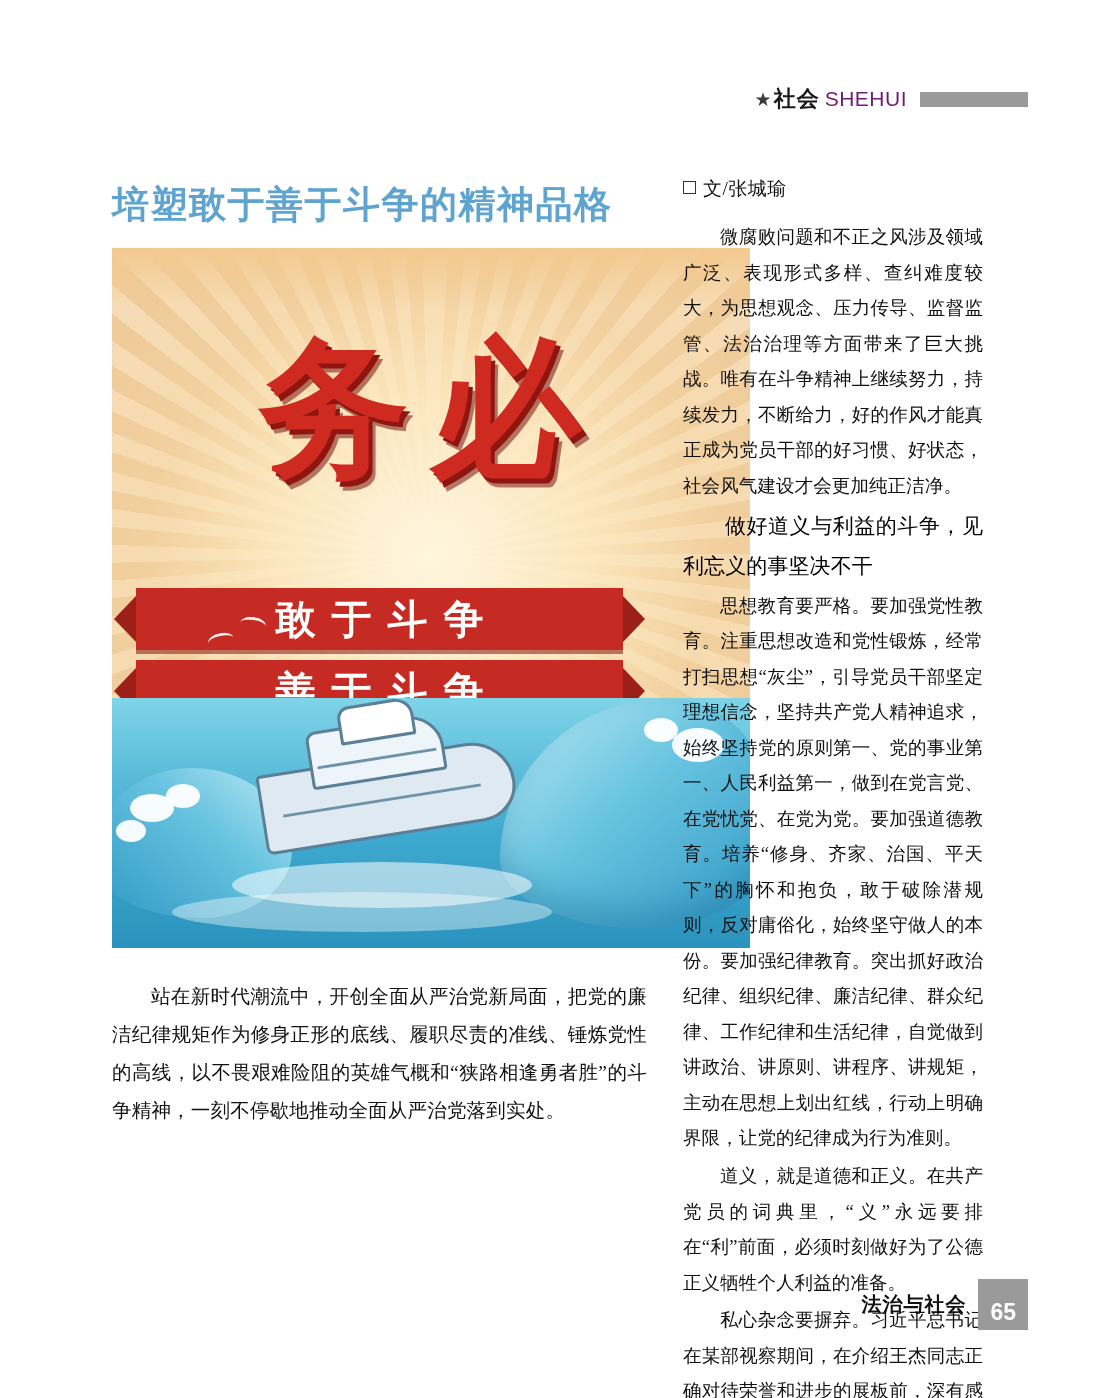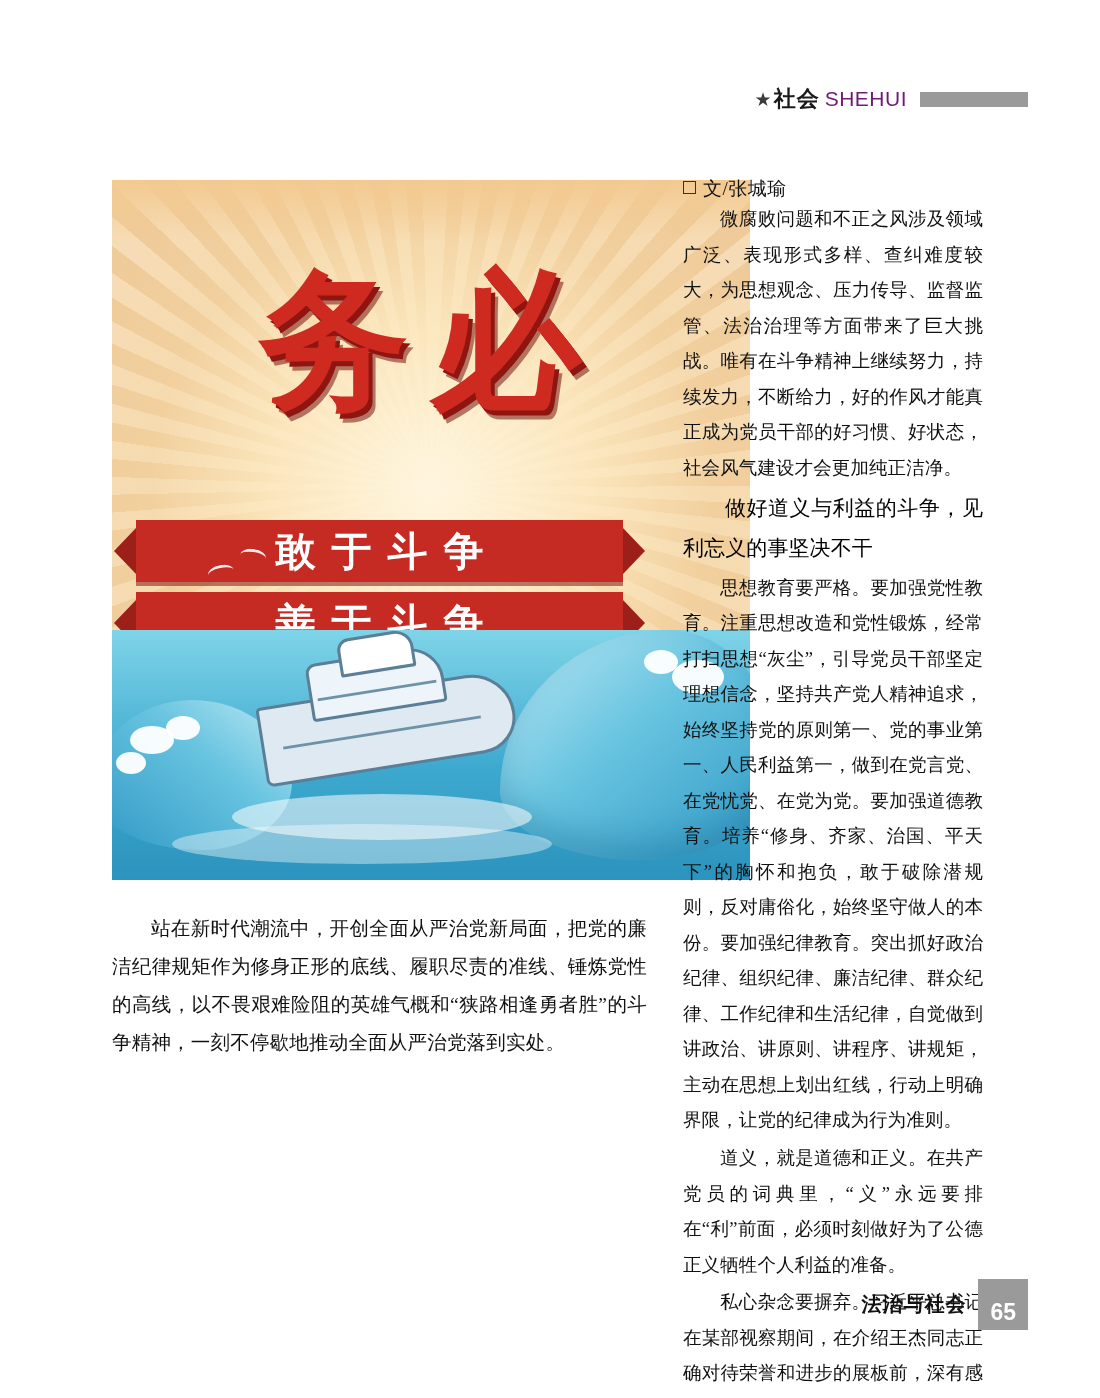--- a/index.html
+++ b/index.html
@@ -243,20 +243,21 @@
   
   .right-col {
     position: absolute;
     left: 683px;
     top: 176px;
     width: 300px;
   }
   .byline {
     font-size: 19px;
     letter-spacing: 0.5px;
+    margin-bottom: 18px;
     color: #111;
   }
   .byline .box {
     display: inline-block;
     width: 11px; height: 11px;
     border: 1.6px solid #333;
     margin-right: 7px;
     vertical-align: 1px;
   }
   .para {
@@ -308,20 +309,21 @@
 
 <div class="page-header">
   <span class="header-star">★</span>
   <span class="header-cn">社会</span>
   <span class="header-py">SHEHUI</span>
   <span class="header-bar"></span>
 </div>
 
 <div class="left-col">
 
+  <h1 class="article-title">培塑敢于善于斗争的精神品格</h1>
 
   <div class="poster">
     <div class="sunburst"></div>
     <div class="glow"></div>
     <div class="topband"></div>
 
     <div class="poster-main-char">务必</div>
 
     <div class="ribbon ribbon-2">
       <span>善于斗争</span>

